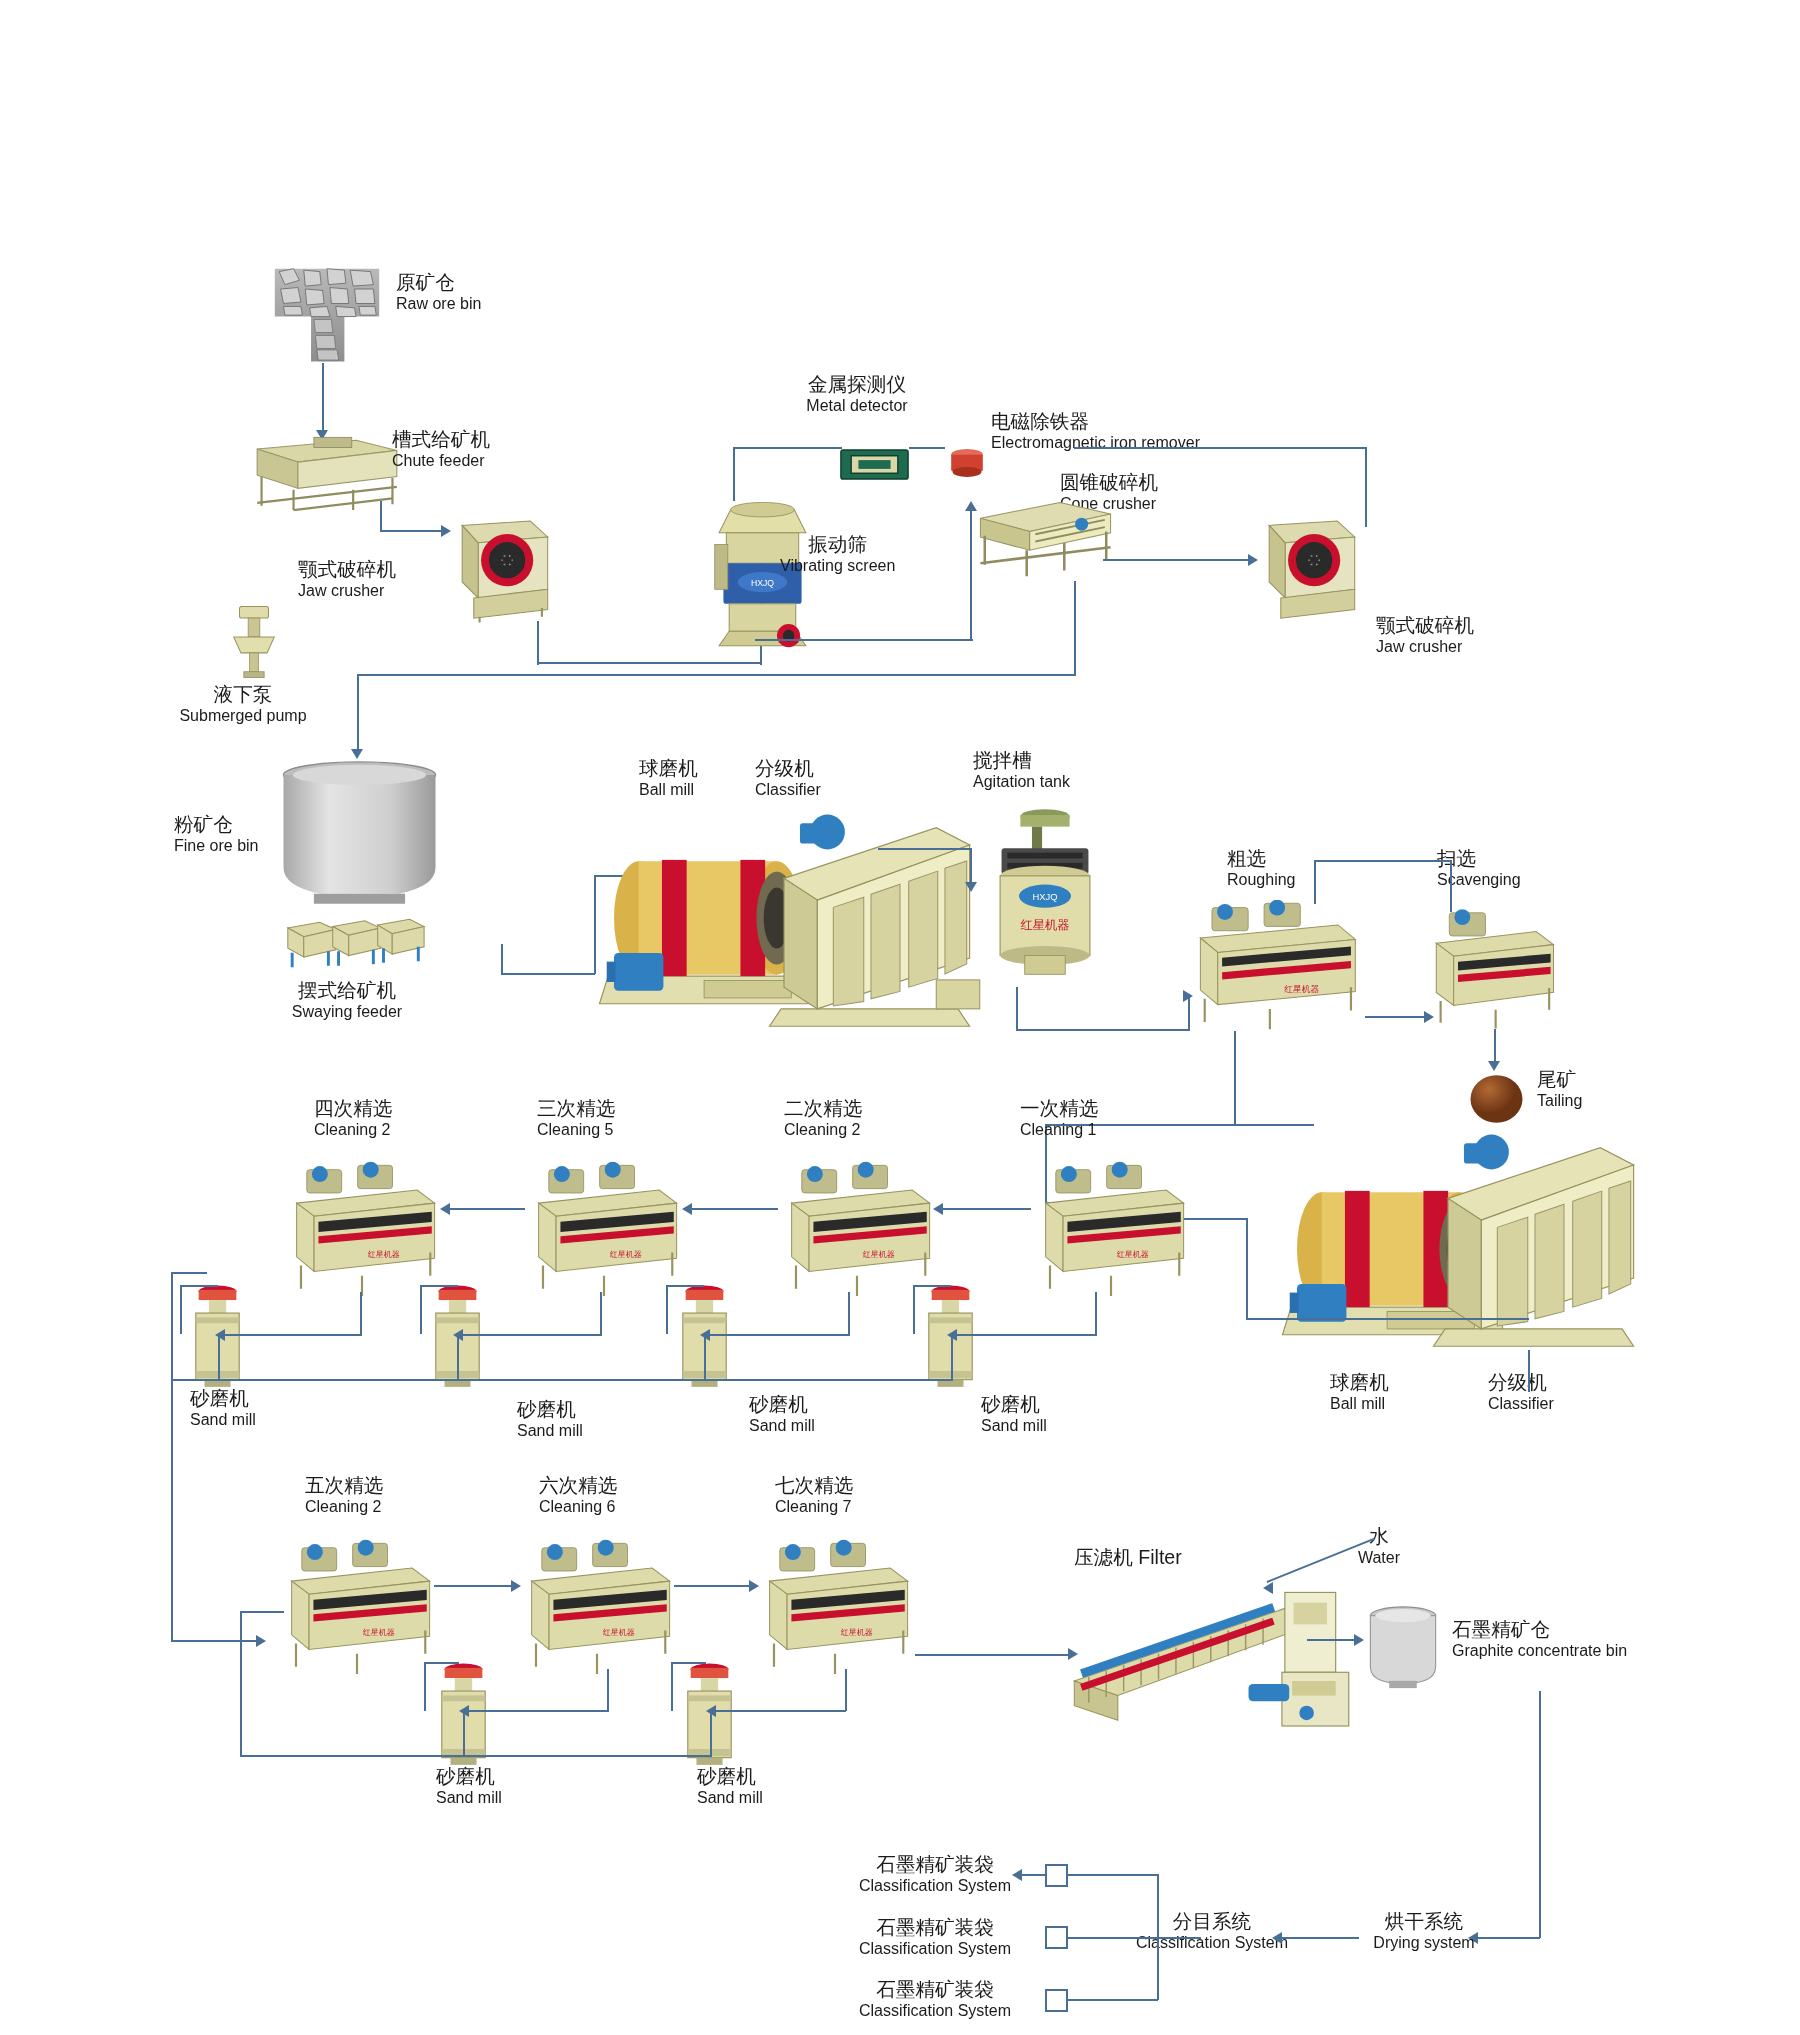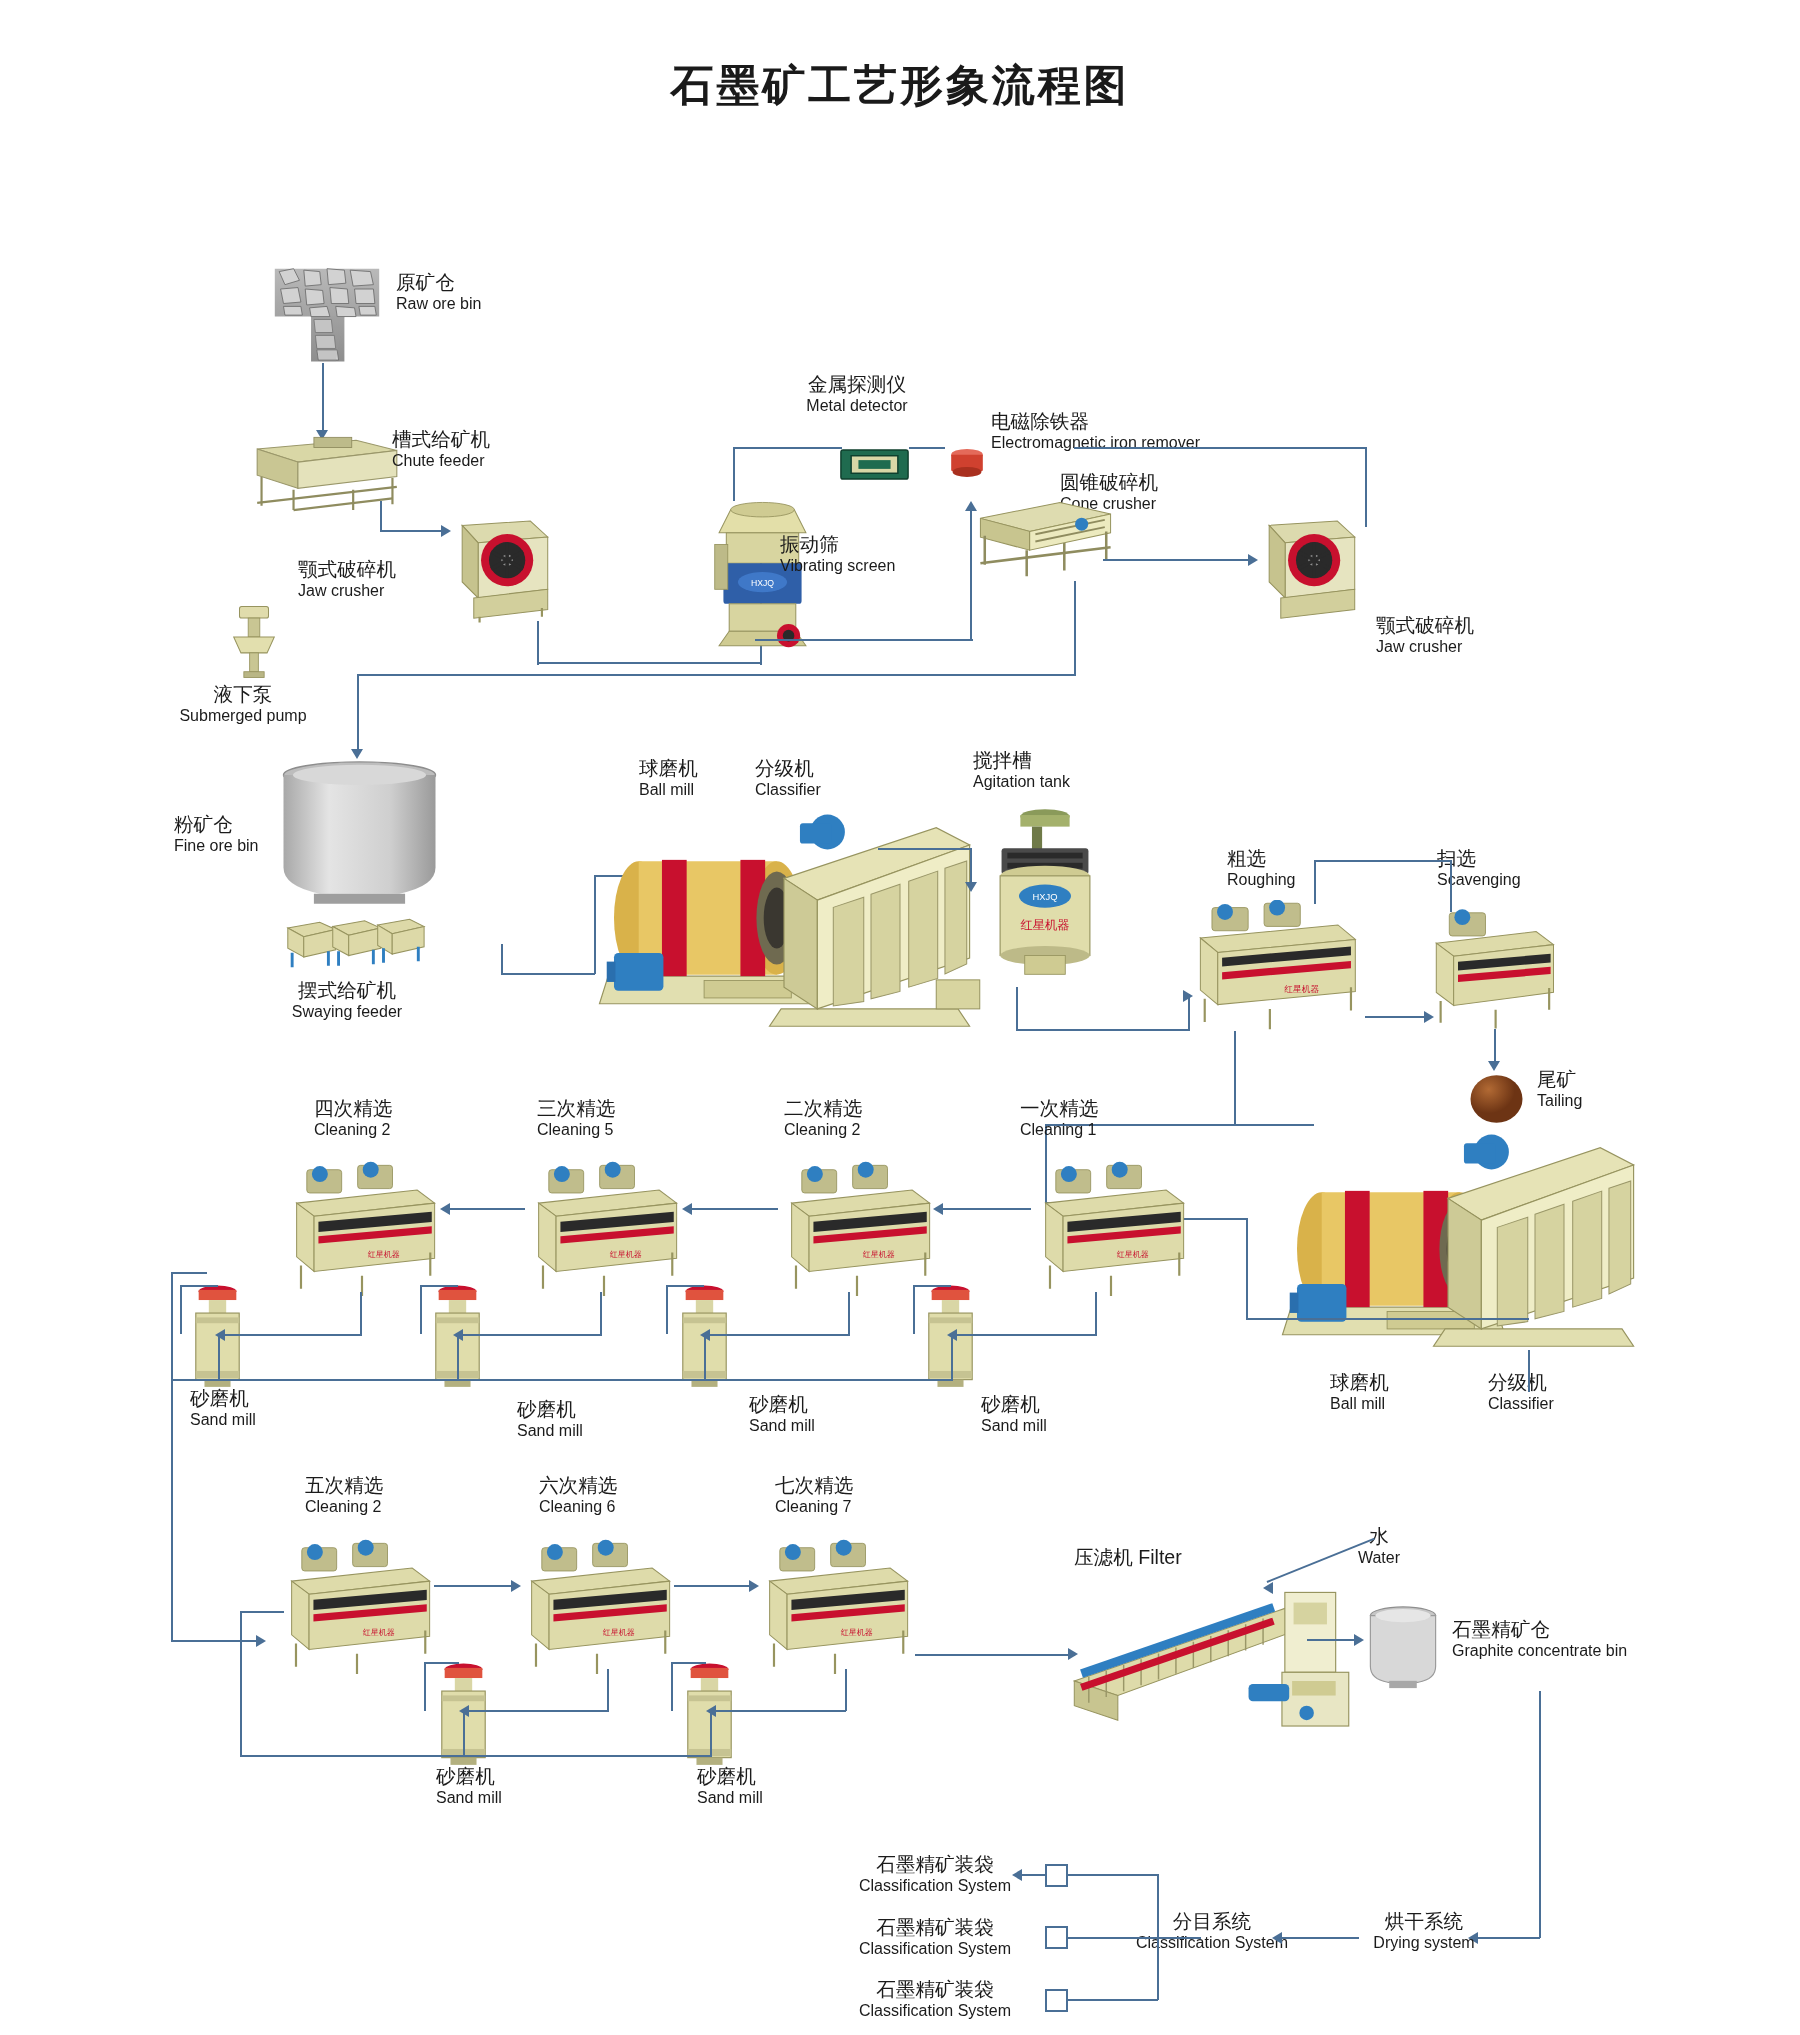--- a/index.html
+++ b/index.html
@@ -93,21 +93,20 @@
   .eq {
     position: absolute;
   }
   .eq svg { display: block; }
 </style>
 </head>
 <body>
 
 <div id="canvas">
 
-  <div class="title-zh">石墨矿工艺形象流程图</div>
 
   <div class="eq" style="left:269px; top:260px;">
     <svg width="116" height="116" viewBox="0 0 160 160">
       <defs>
         <linearGradient id="rockg" x1="0" y1="0" x2="0" y2="1">
           <stop offset="0%" stop-color="#b9b9b9"></stop>
             <stop offset="100%" stop-color="#8d8d8d"></stop>
         </linearGradient>
       </defs>
       <path d="M8 12 L152 12 L152 78 L104 78 L104 140 L58 140 L58 78 L8 78 Z" fill="url(#rockg)"></path>
@@ -197,21 +196,21 @@
       <rect x="36" y="86" width="108" height="56" rx="4" fill="#2f5fa8"></rect>
       <ellipse cx="90" cy="112" rx="34" ry="14" fill="#3f78c8"></ellipse>
       <text x="90" y="118" font-size="12" fill="#ffffff" text-anchor="middle" font-family="Liberation Sans">HXJQ</text>
       <rect x="44" y="142" width="92" height="38" fill="#d8d5a0" stroke="#97945f" stroke-width="1.4"></rect>
       <polygon points="44,180 136,180 150,200 30,200" fill="#cfcb92" stroke="#97945f" stroke-width="1.4"></polygon>
       <circle cx="126" cy="186" r="16" fill="#c8102e"></circle>
       <circle cx="126" cy="186" r="8" fill="#2a2a2a"></circle>
       <rect x="24" y="60" width="18" height="62" fill="#bdba88" stroke="#97945f" stroke-width="1.2"></rect>
     </svg>
   </div>
-  <div class="lbl left" style="left:780px; top:532px;">
+  <div class="lbl left" style="left:780px; top:532px;text-align:center;">
     <span class="zh">振动筛</span>
     <span class="en">Vibrating screen</span>
   </div>
 
   <div class="lbl center" style="left:857px; top:372px;">
     <span class="zh">金属探测仪</span>
     <span class="en">Metal detector</span>
   </div>
   <div class="eq" style="left:838px; top:444px;">
     <svg width="73" height="41" viewBox="0 0 100 56">

